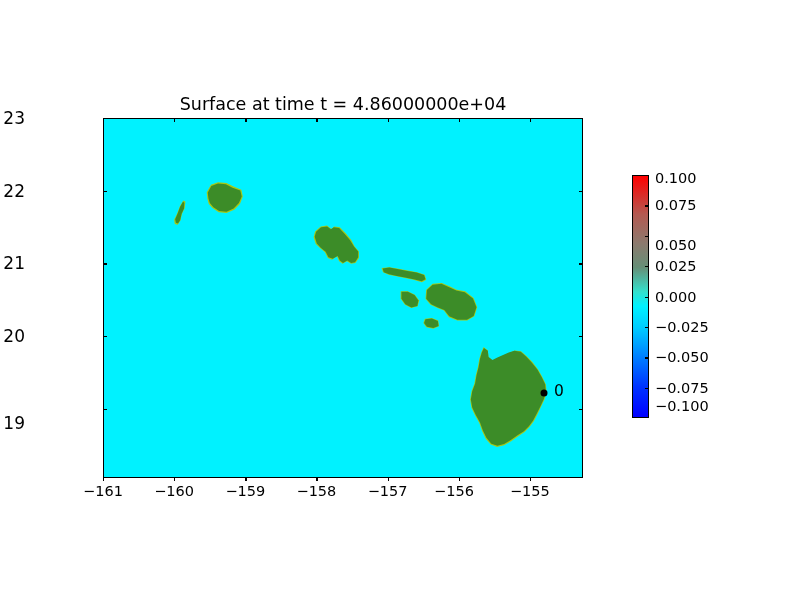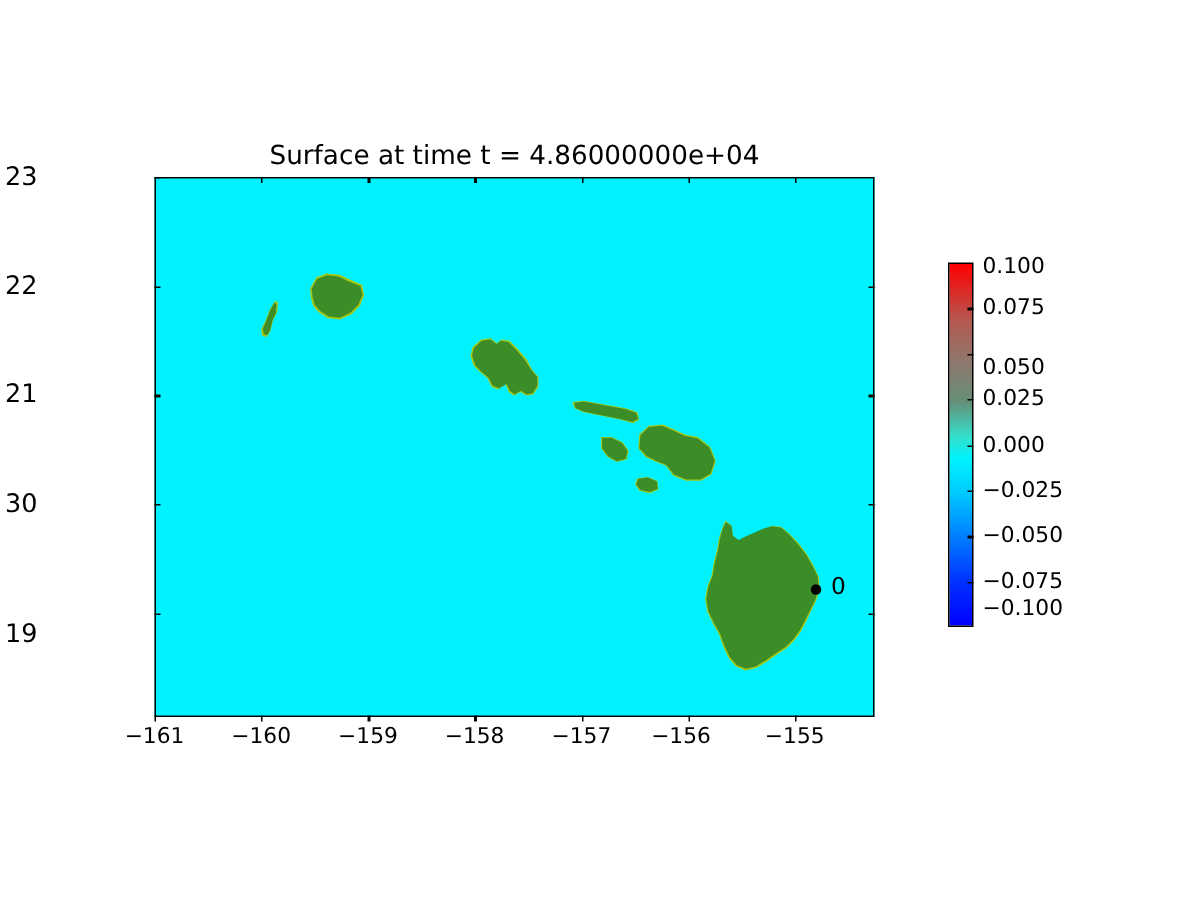--- a/index.html
+++ b/index.html
@@ -244,21 +244,21 @@
   <div class="tick-y" style="top:408.5px;"></div>
 
   <div class="tick-y-right" style="top:190.6px;"></div>
   <div class="tick-y-right" style="top:263.3px;"></div>
   <div class="tick-y-right" style="top:335.9px;"></div>
   <div class="tick-y-right" style="top:408.5px;"></div>
 
   <div class="yticklabel" style="top:118px;">23</div>
   <div class="yticklabel" style="top:190.6px;">22</div>
   <div class="yticklabel" style="top:263.3px;">21</div>
-  <div class="yticklabel" style="top:335.9px;">30</div>
+  <div class="yticklabel" style="top:335.9px;">20</div>
   <div class="yticklabel" style="top:423px;">19</div>
 
   <div id="colorbar-axes"></div>
 
   <div class="cbar-tick" style="top:205.4px;"></div>
   <div class="cbar-tick" style="top:235.8px;"></div>
   <div class="cbar-tick" style="top:266.1px;"></div>
   <div class="cbar-tick" style="top:296.5px;"></div>
   <div class="cbar-tick" style="top:326.9px;"></div>
   <div class="cbar-tick" style="top:357.3px;"></div>

